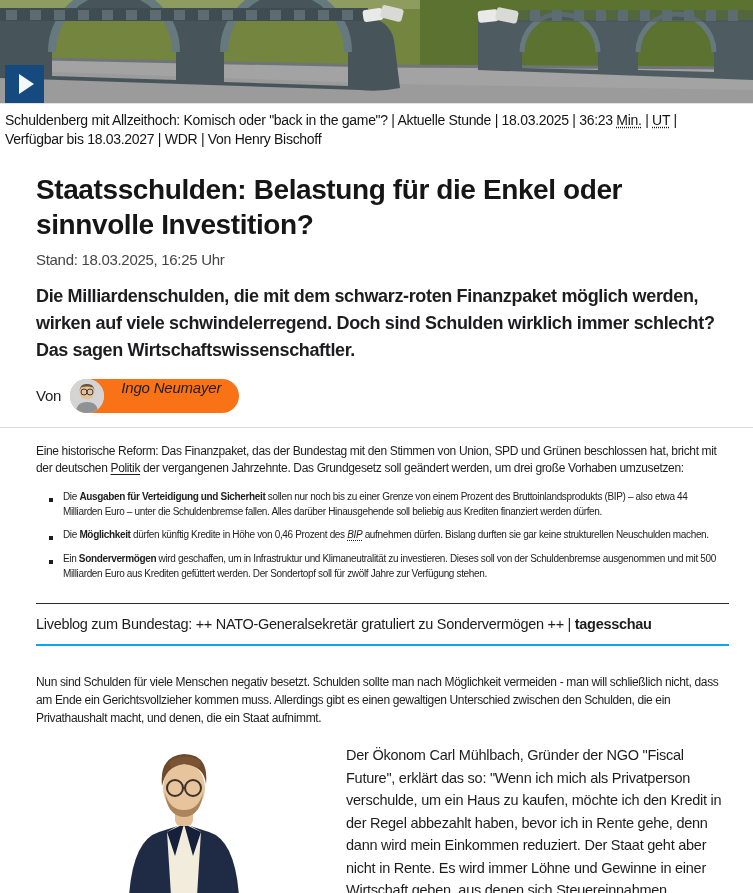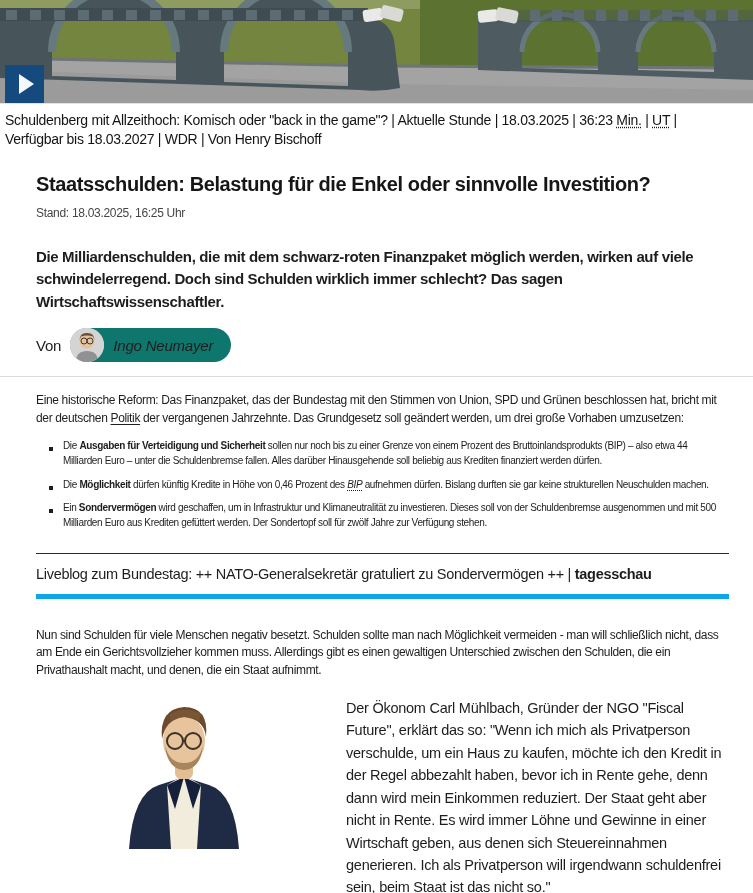--- a/index.html
+++ b/index.html
@@ -15,41 +15,41 @@
   .play-tri { width:0; height:0; border-left:15px solid #ffffff; border-top:10px solid transparent;
     border-bottom:10px solid transparent; margin-left:4px; border-left-color:#f4f8fb; }
   .play-tri::before { content:""; }
 
   
   .vid-caption { padding:7px 26px 0 5px; font-size:14px; line-height:1.38; letter-spacing:-0.3px; color:#141414; }
   .vid-caption abbr { text-decoration:underline dotted #141414; text-underline-offset:2px; font-style:normal; }
 
   
   .article { padding:0 24px 0 36px; }
-  h1.title { margin-top:22px; font-size:20px; line-height:1.25; letter-spacing:-0.4px; color:#161617; }
-  .stand { margin-top:9px; font-size:12px; letter-spacing:-0.3px; color:#454545; }
-  .teaser { margin-top:26px; font-size:15px; font-weight:bold; line-height:1.5; letter-spacing:-0.35px; color:#1d1d1f; }
+  h1.title { margin-top:22px; font-size:28px; line-height:1.25; letter-spacing:-0.4px; color:#161617; }
+  .stand { margin-top:9px; font-size:15px; letter-spacing:-0.3px; color:#454545; }
+  .teaser { margin-top:15px; font-size:18px; font-weight:bold; line-height:1.5; letter-spacing:-0.35px; color:#1d1d1f; }
 
   .byline { margin-top:15px; display:flex; align-items:center; }
   .byline .von { font-size:15px; letter-spacing:-0.2px; margin-right:9px; }
-  .author-chip { display:flex; align-items:center; background:#0f766e; border-radius:19px; padding-right:18px; cursor:pointer; }
+  .author-chip { display:flex; background:#f97316; border-radius:19px; padding-right:18px; cursor:pointer;gap:8px; }
   .avatar { width:34px; height:34px; border-radius:50%; overflow:hidden; background:#d8d8d8; flex:0 0 34px; }
   .author-name { font-style:italic; font-size:15px; letter-spacing:-0.2px; margin-left:9px; color:#1d1d1f; }
 
   hr.sep { border:none; border-top:1px solid #dcdcdc; margin:14px -36px 0 -36px; }
 
   p.body-p { margin-top:15px; font-size:12px; line-height:1.47; letter-spacing:-0.35px; color:#1d1d1f; }
   p.body-p a, .lead-link { color:#1d1d1f; text-decoration:underline; text-underline-offset:2px; cursor:pointer; }
   .abbr-dot { text-decoration:underline dotted #1d1d1f; text-underline-offset:2px;font-style:italic; }
 
   ul.points { margin-top:12px; list-style:none; padding-left:27px; }
   ul.points li { position:relative; font-size:10px; line-height:1.47; letter-spacing:-0.35px; margin-bottom:9px; }
   ul.points li::before { content:""; position:absolute; left:-14px; top:8px; width:4px; height:4px; background:#1d1d1f; }
 
-  .liveblog { display:block; margin-top:22px; border-top:1px solid #2a2a2a; border-bottom:5px solid #0ea5e9;
+  .liveblog { display:block; margin-top:22px; border-top:1px solid #2a2a2a; border-bottom:2px solid #0ea5e9;
     padding:12px 0; font-size:14.5px; letter-spacing:-0.3px; color:#1d1d1f; text-decoration:none; cursor:pointer; }
   .liveblog strong { font-weight:bold; }
 
   .quote-row { margin-top:17px; display:flex; gap:14px; }
   .figure { width:296px; flex:0 0 296px; }
   .figure .photo { width:296px; height:152px; background:#ffffff; }
   .figure .photo svg { display:block; margin:0 auto; }
   .quote-text { flex:1; font-size:14.5px; line-height:1.55; letter-spacing:-0.25px; color:#1d1d1f; }
 </style>
 </head>

